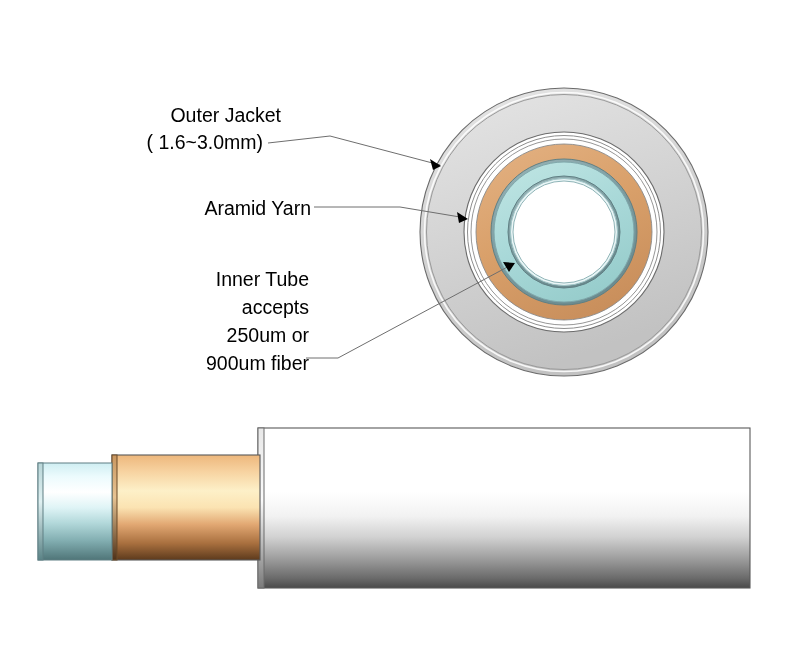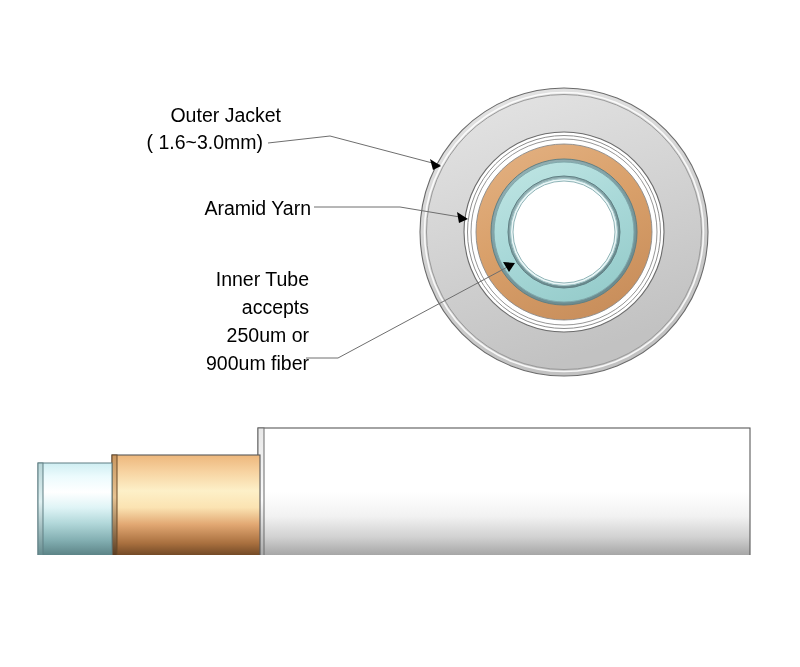--- a/index.html
+++ b/index.html
@@ -7,21 +7,21 @@
     margin: 0;
     padding: 0;
     background: #ffffff;
   }
   body {
     font-family: "Liberation Sans", sans-serif;
   }
   #stage {
     position: relative;
     width: 800px;
-    height: 555px;
+    height: 667px;
     background: #ffffff;
     overflow: hidden;
   }
   #diagram-svg {
     position: absolute;
     left: 0;
     top: 0;
     width: 800px;
     height: 667px;
     display: block;

